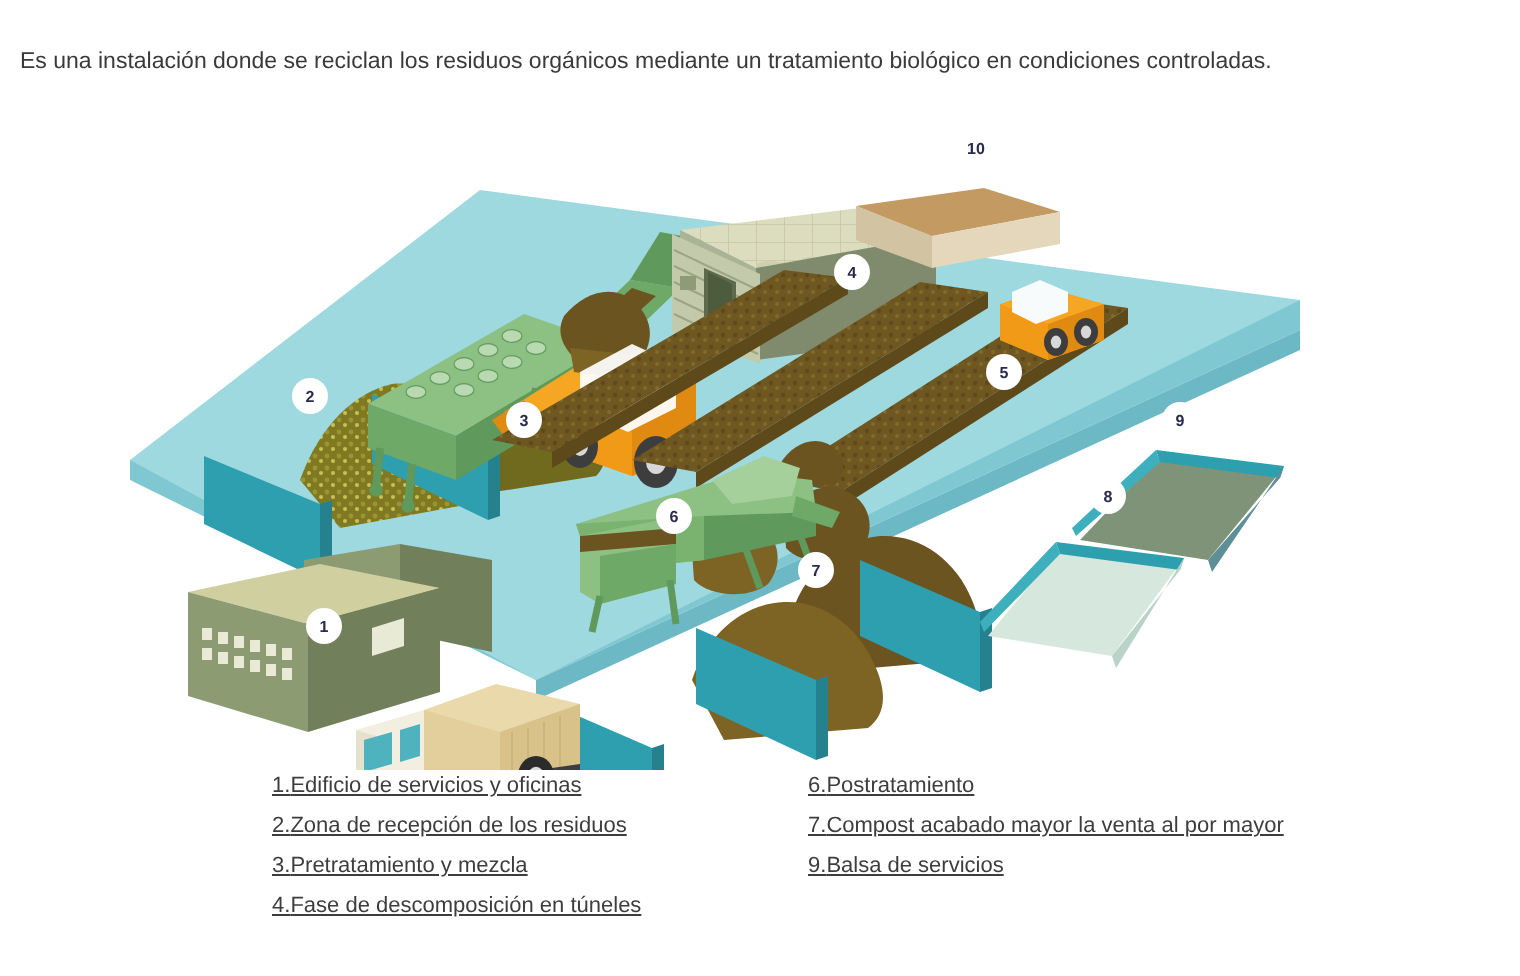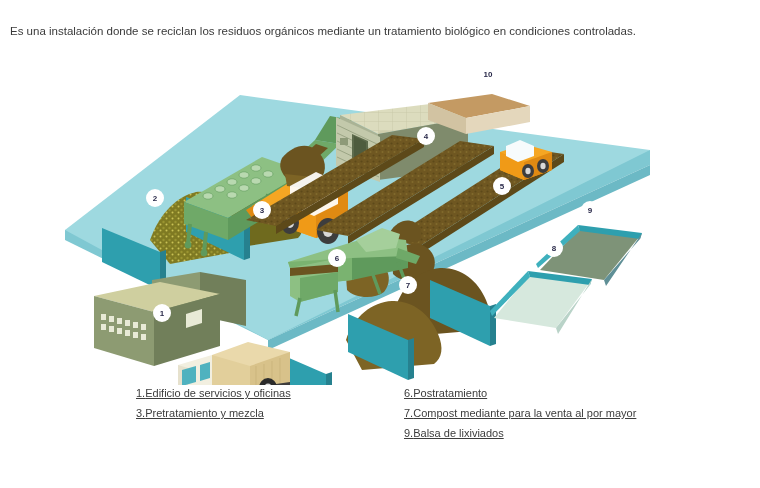--- a/index.html
+++ b/index.html
@@ -315,27 +315,33 @@
   </g>
 </svg>
 </div>
 
 <div id="legend">
   <div class="legend-col left">
     <div class="legend-item">
       <span class="num">1.</span><span>Edificio de servicios y oficinas</span>
     </div>
     <div class="legend-item">
+      <span class="num">2.</span><span>Zona de recepción de los residuos</span>
+    </div>
+    <div class="legend-item">
       <span class="num">3.</span><span>Pretratamiento y mezcla</span>
+    </div>
+    <div class="legend-item">
+      <span class="num">4.</span><span>Fase de descomposición en túneles</span>
     </div>
   </div>
   <div class="legend-col right">
     <div class="legend-item">
       <span class="num">6.</span><span>Postratamiento</span>
     </div>
     <div class="legend-item">
-      <span class="num">7.</span><span>Compost mediante para la venta al por mayor</span>
-    </div>
-    <div class="legend-item">
-      <span class="num">9.</span><span>Balsa de lixiviados</span>
+      <span class="num">7.</span><span>Compost acabado mayor la venta al por mayor</span>
+    </div>
+    <div class="legend-item">
+      <span class="num">9.</span><span>Balsa de servicios</span>
     </div>
   </div>
 </div>
 
 </body></html>

